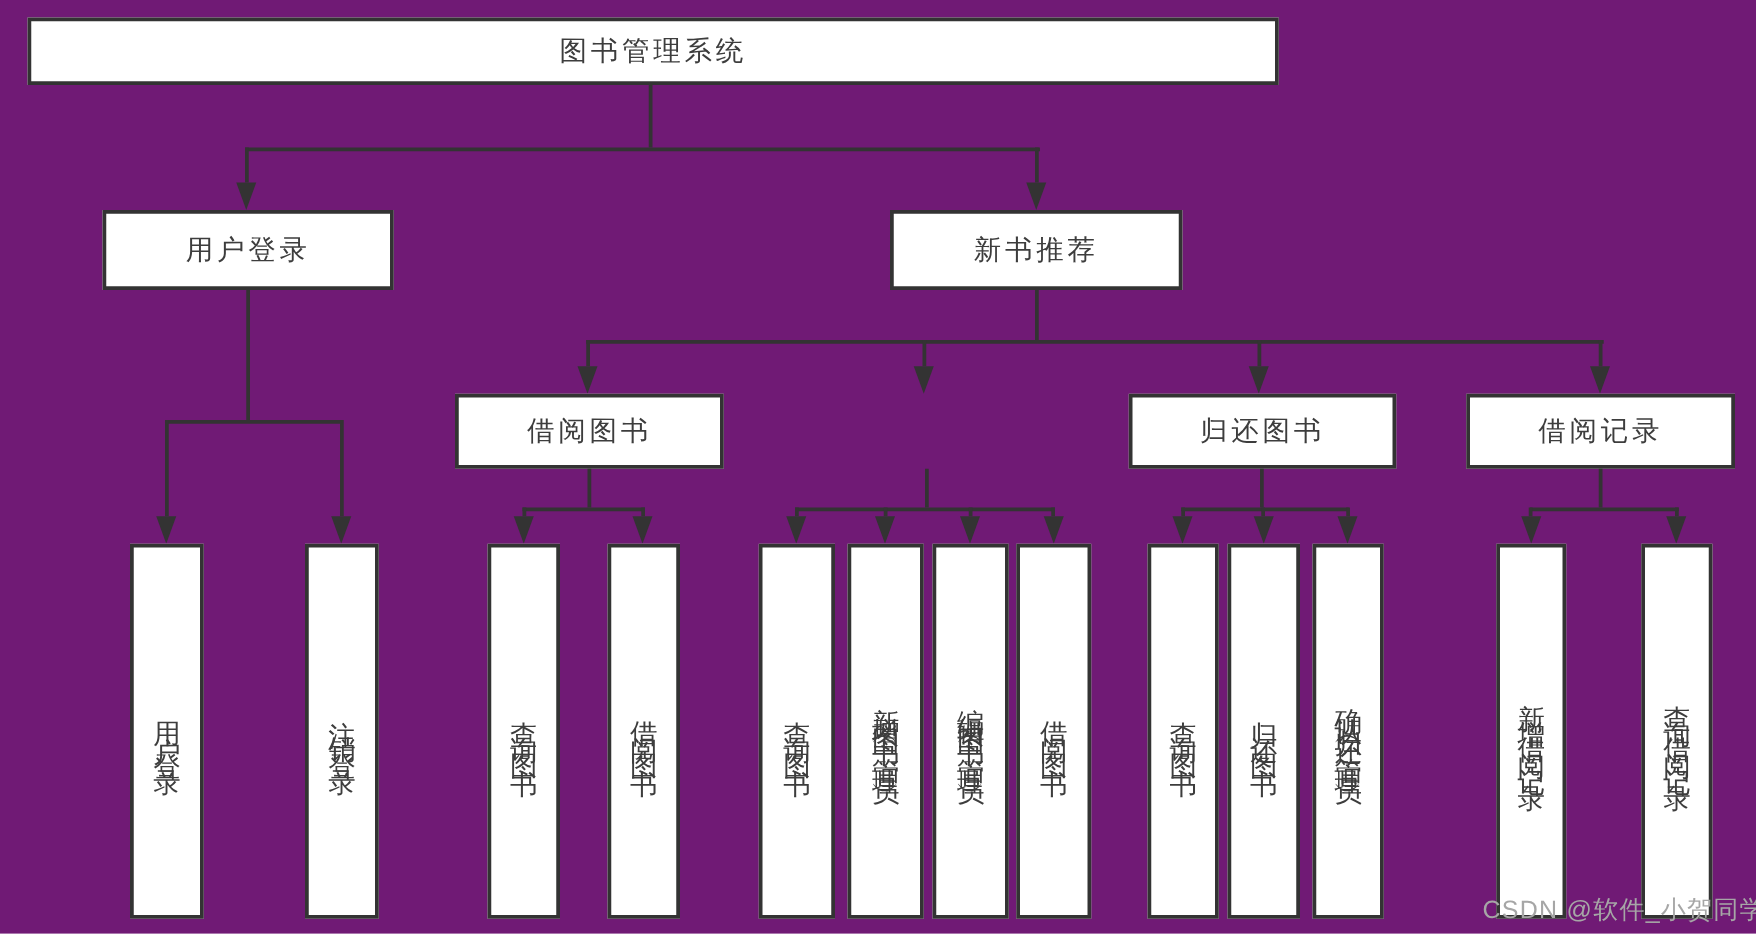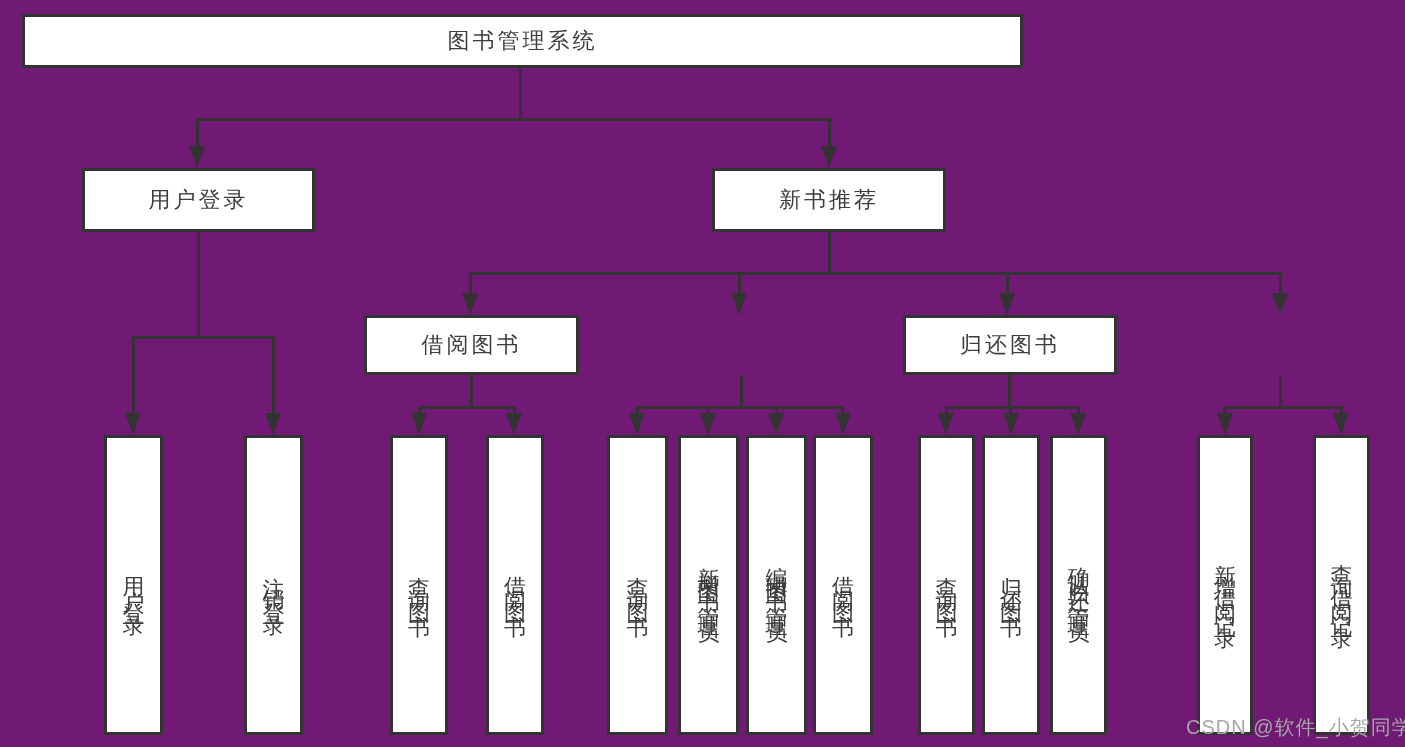--- a/index.html
+++ b/index.html
@@ -79,20 +79,21 @@
   <div class="arrow-head" style="left:462px; top:293px;"></div>
   <div class="vline" style="left:738px; top:272px; height:21px;"></div>
   <div class="arrow-head" style="left:731px; top:293px;"></div>
   <div class="vline" style="left:1006px; top:272px; height:21px;"></div>
   <div class="arrow-head" style="left:999px; top:293px;"></div>
   <div class="vline" style="left:1279px; top:272px; height:21px;"></div>
   <div class="arrow-head" style="left:1272px; top:293px;"></div>
 
   <div class="box" style="left:364px; top:315px; width:215px; height:60px;">借阅图书</div>
   <div class="box" style="left:903px; top:315px; width:214px; height:60px;">归还图书</div>
+  <div class="box" style="left:1173px; top:315px; width:215px; height:60px;">借阅记录</div>
 
   <div class="vline" style="left:470px; top:375px; height:31px;"></div>
   <div class="hline" style="left:418px; top:406px; width:98px;"></div>
   <div class="vline" style="left:418px; top:406px; height:7px;"></div>
   <div class="arrow-head" style="left:411px; top:413px;"></div>
   <div class="vline" style="left:513px; top:406px; height:7px;"></div>
   <div class="arrow-head" style="left:506px; top:413px;"></div>
 
   <div class="vline" style="left:740px; top:375px; height:31px;"></div>
   <div class="hline" style="left:636px; top:406px; width:208px;"></div>

